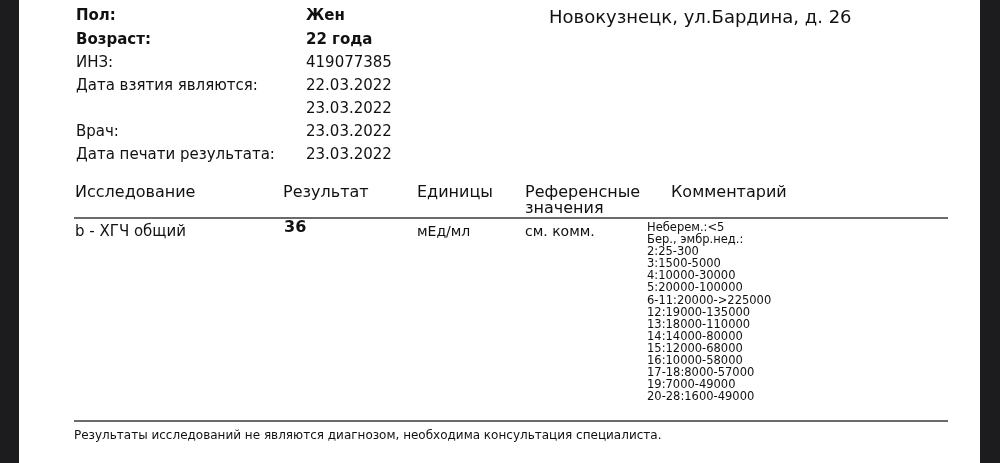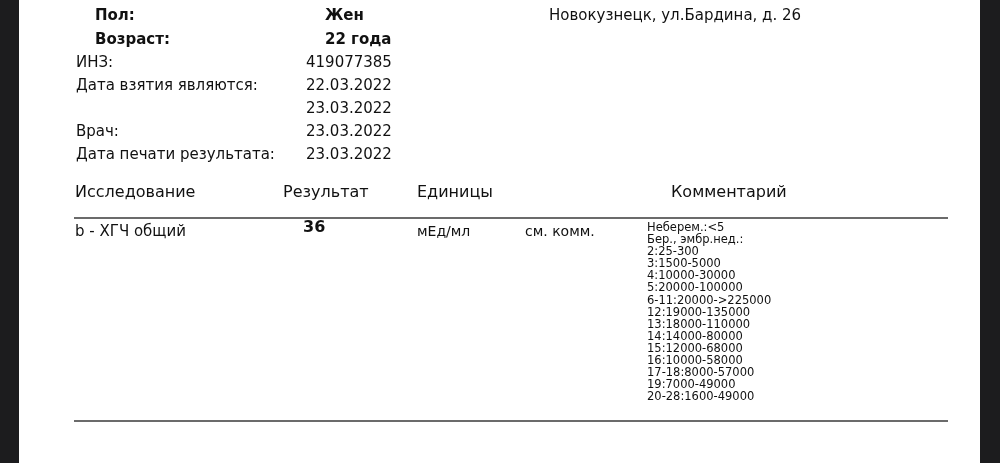--- a/index.html
+++ b/index.html
@@ -10,22 +10,22 @@
     color: #111;
     position: relative;
   }
   .page {
     position: absolute; left: 19px; top: 0; width: 961px; height: 463px;
     background: #ffffff;
   }
   .abs { position: absolute; white-space: nowrap; }
   .info-label { left: 57px; font-size: 15px; }
   .info-value { left: 287px; font-size: 15px; }
-  .bold { font-weight: bold; margin-left: 19px; }
-  .addr { left: 530px; top: 6px; font-size: 15px; }
+  .bold { font-weight: bold; }
+  .addr { left: 530px; top: 6px; font-size: 18px; }
   .th { font-size: 16px; top: 184px; line-height: 16px; }
   .rule { position: absolute; left: 55px; width: 874px; height: 2px; background: #6b6b6b; }
   .td { font-size: 15px; top: 222px; }
   .comment {
     position: absolute; left: 628px; top: 221px;
     font-size: 11.5px; line-height: 12.1px; font-family: "DejaVu Sans", sans-serif;
   }
   .comment div { white-space: nowrap; }
   .footer { left: 55px; top: 428px; font-size: 12px; }
 </style>
@@ -52,20 +52,24 @@
 
   <div class="abs info-label" style="top:122px">Врач:</div>
   <div class="abs info-value" style="top:122px">23.03.2022</div>
 
   <div class="abs info-label" style="top:145px">Дата печати результата:</div>
   <div class="abs info-value" style="top:145px">23.03.2022</div>
 
   <div class="abs th" style="left:56px">Исследование</div>
   <div class="abs th" style="left:264px">Результат</div>
   <div class="abs th" style="left:398px">Единицы</div>
+  <div class="abs th" style="left:506px">
+    <div>Референсные</div>
+    <div>значения</div>
+  </div>
   <div class="abs th" style="left:652px">Комментарий</div>
 
   <div class="rule" style="top:217px"></div>
 
   <div>
     <div class="abs td" style="left:56px">b - ХГЧ общий</div>
     <div class="abs td bold" style="left:265px; font-size:16px; top:217px">36</div>
     <div class="abs td" style="left:398px; font-size:14px; top:223px">мЕд/мл</div>
     <div class="abs td" style="left:506px; font-size:14px; top:223px">см. комм.</div>
     <div class="comment">
@@ -82,13 +86,14 @@
       <div>15:12000-68000</div>
       <div>16:10000-58000</div>
       <div>17-18:8000-57000</div>
       <div>19:7000-49000</div>
       <div>20-28:1600-49000</div>
     </div>
   </div>
 
   <div class="rule" style="top:420px"></div>
 
+  <div class="abs footer">Результаты исследований не являются диагнозом, необходима консультация специалиста.</div>
 </div>
 
 </body></html>

